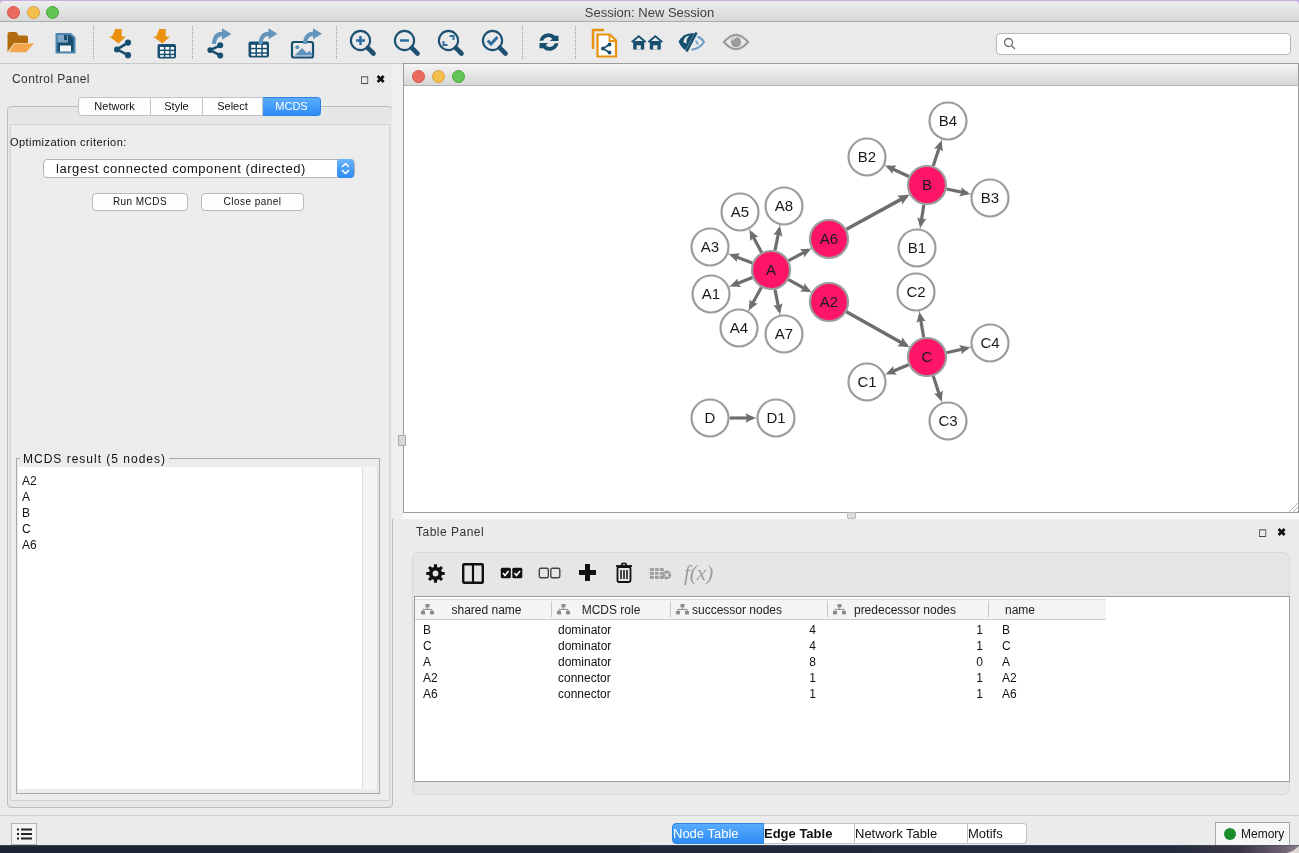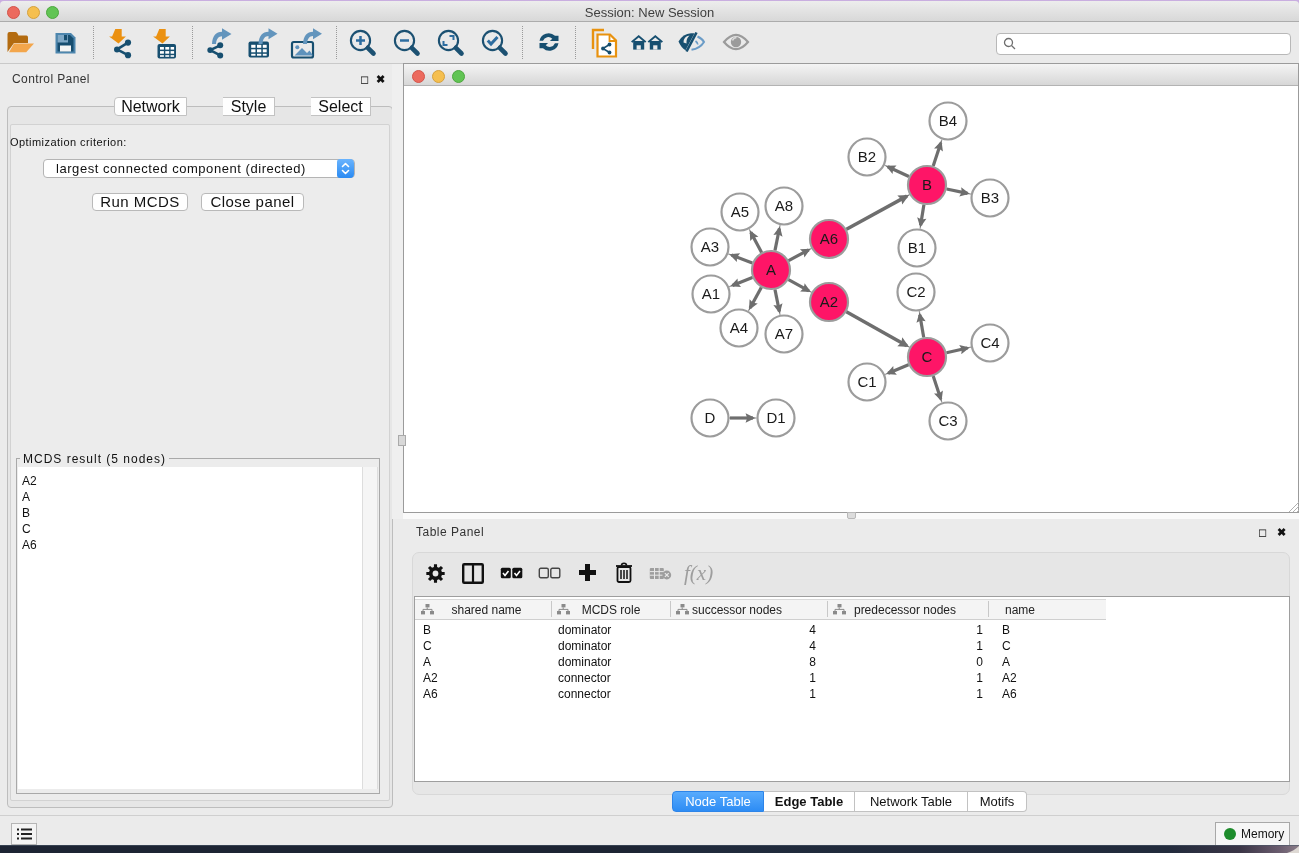--- a/index.html
+++ b/index.html
@@ -15,32 +15,32 @@
 .tl{border-radius:50%;width:11px;height:11px;top:6px;}
 
 #toolbar{left:0;top:22px;width:1299px;height:41px;background:#eaeaea;border-bottom:1px solid #c9c9c9;}
 .tsep{top:26px;height:33px;width:0;border-left:1px dotted #9a9a9a;}
 #search{left:996px;top:33px;width:293px;height:20px;background:#fff;border:1px solid #b8b8b8;border-radius:4px;}
 
 #cp-title{left:12px;top:72px;font-size:12px;color:#333;letter-spacing:0.4px;}
 .winbtn{font-size:11px;color:#111;}
 #cp-tabs{left:78px;top:97px;height:19px;}
 .tab{display:inline-block;height:17px;line-height:17px;background:#fefefe;border:1px solid #c2c2c2;
-  border-left:none;font-size:16px;color:#111;text-align:center;float:left;margin-left:36px;}
+  border-left:none;font-size:11px;color:#111;text-align:center;float:left;}
 .tab.first{border-left:1px solid #c2c2c2;border-radius:4px 0 0 4px;}
 .tab.last{border-radius:0 4px 4px 0;}
 .tab.sel{background:linear-gradient(#5aacfd,#2d8cf4);color:#fff;border-color:#2d84e8;}
 #cp-outer{left:7px;top:106px;width:384px;height:700px;background:#e6e6e6;border:1px solid #bdbdbd;border-radius:4px;}
 #cp-inner{left:10px;top:124px;width:378px;height:675px;background:#ececec;border:1px solid #d2d2d2;border-radius:2px;}
 #optlabel{left:10px;top:136px;width:378px;text-align:left;font-size:11px;color:#111;letter-spacing:0.45px;}
 #dropdown{left:43px;top:159px;width:310px;height:17px;background:#fff;border:1px solid #b4b4b4;border-radius:4px;}
 #droptext{left:56px;top:161px;font-size:13px;color:#111;letter-spacing:0.55px;}
 #dropbtn{left:337px;top:159px;width:17px;height:19px;background:linear-gradient(#6ab4fe,#2a8af2);border-radius:3px 4px 4px 3px;}
 .btn{height:16px;background:#fefefe;border:1px solid #b9b9b9;border-radius:4px;
-  font-size:15px;color:#111;text-align:center;line-height:16px;letter-spacing:0.45px;}
+  font-size:10px;color:#111;text-align:center;line-height:16px;letter-spacing:0.45px;}
 
 #fieldset{left:16px;top:458px;width:362px;height:334px;border:1px solid #a9a9a9;}
 #legend{left:20px;top:452px;background:#ececec;padding:0 3px;font-size:12px;color:#111;letter-spacing:1px;}
 #mlist{left:18px;top:467px;width:344px;height:322px;background:#fff;}
 #mscroll{left:362px;top:467px;width:14px;height:322px;background:#f5f5f5;border-left:1px solid #ddd;border-right:1px solid #ddd;}
 .mitem{left:22px;font-size:12px;color:#111;}
 
 #netwin{left:403px;top:63px;width:894px;height:448px;border:1px solid #9b9b9b;background:#fff;}
 #nettitle{left:0;top:0;width:100%;height:21px;background:linear-gradient(#f4f4f4,#d7d7d7);border-bottom:1px solid #b3b3b3;}
 #nettext{left:0;top:4px;width:100%;text-align:center;font-size:12px;color:#333;}
@@ -48,21 +48,21 @@
 
 #tp-title{left:416px;top:525px;font-size:12px;color:#333;letter-spacing:0.5px;}
 #tbl{left:414px;top:596px;width:874px;height:184px;background:#fff;border:1px solid #9e9e9e;}
 #thead{left:0;top:2px;width:653px;height:19px;background:#f4f4f4;border-top:1px solid #d9d9d9;border-bottom:1px solid #cfcfcf;padding-left:38px;}
 .th{position:absolute;top:3px;font-size:12px;color:#222;}
 .thsep{position:absolute;top:1px;width:0;height:16px;border-left:1px solid #c8c8c8;}
 .td{position:absolute;font-size:12px;color:#111;}
 
 #btabs{left:672px;top:791px;height:21px;}
 .btab{display:inline-block;float:left;height:19px;line-height:19px;background:#fff;border:1px solid #c2c2c2;border-left:none;
-  font-size:13px;color:#111;text-align:center;}
+  font-size:13px;color:#111;margin-top:32px;}
 .btab.first{border-left:1px solid #c2c2c2;border-radius:4px 0 0 4px;}
 .btab.last{border-radius:0 4px 4px 0;}
 .btab.sel{background:linear-gradient(#58abfd,#2d8cf4);color:#fff;border-color:#2d84e8;}
 
 #statsep{left:0;top:815px;width:1299px;height:0;border-top:1px solid #cfcfcf;}
 #listbtn{left:11px;top:823px;width:24px;height:20px;background:#f4f4f4;border:1px solid #b5b5b5;}
 #membtn{left:1215px;top:822px;width:73px;height:22px;background:#f6f6f6;border:1px solid #a8a8a8;font-size:12px;color:#111;}
 #bottomstrip{left:0;top:845px;width:1299px;height:8px;background:#1d2433;}
 svg{position:absolute;overflow:visible;}
 svg text{font-family:"Liberation Sans",sans-serif;}
@@ -236,21 +236,21 @@
 
 <div class="abs" id="cp-title">Control Panel</div>
 <div class="abs winbtn" style="left:360px;top:73px;">◻</div>
 <div class="abs winbtn" style="left:376px;top:73px;font-weight:bold;">✖</div>
 <div class="abs" id="cp-outer"></div>
 <div class="abs" id="cp-inner"></div>
 <div class="abs" id="cp-tabs">
   <div class="tab first" style="width:71px;">Network</div>
   <div class="tab" style="width:51px;">Style</div>
   <div class="tab" style="width:59px;">Select</div>
-  <div class="tab sel last" style="width:57px;border-radius:7px;">MCDS</div>
+  <div class="tab sel last" style="width:57px;">MCDS</div>
 </div>
 <div class="abs" id="optlabel">Optimization criterion:</div>
 <div class="abs" id="dropdown"></div>
 <div class="abs" id="droptext">largest connected component (directed)</div>
 <div class="abs" id="dropbtn"></div>
 <svg style="left:341px;top:162px;" width="10" height="13" viewBox="0 0 10 13">
   <path d="M1.5 4.5 L4.5 1.5 L7.5 4.5" fill="none" stroke="#fff" stroke-width="1.6" stroke-linecap="round" stroke-linejoin="round"></path>
   <path d="M1.5 8.5 L4.5 11.5 L7.5 8.5" fill="none" stroke="#fff" stroke-width="1.6" stroke-linecap="round" stroke-linejoin="round"></path>
 </svg>
 <div class="abs btn" style="left:92px;top:193px;width:94px;">Run MCDS</div>

